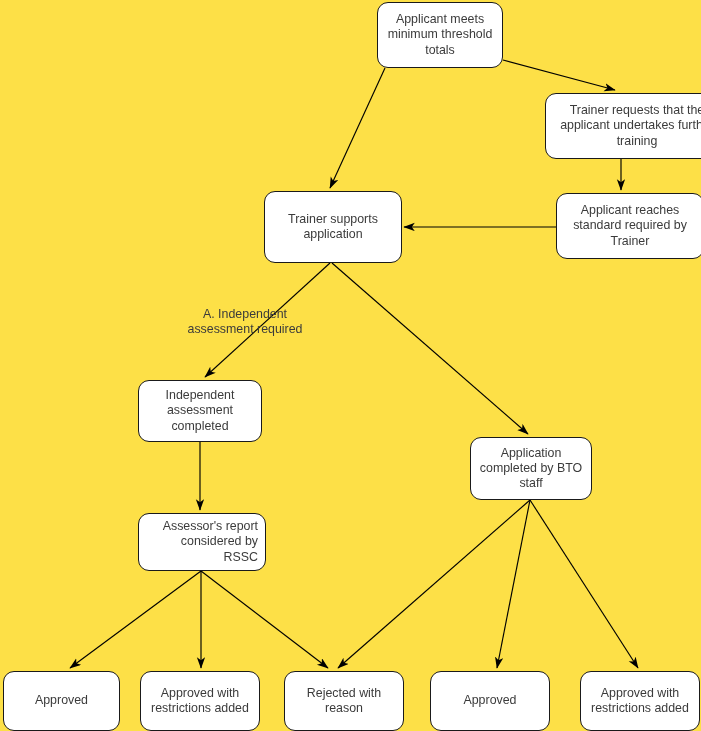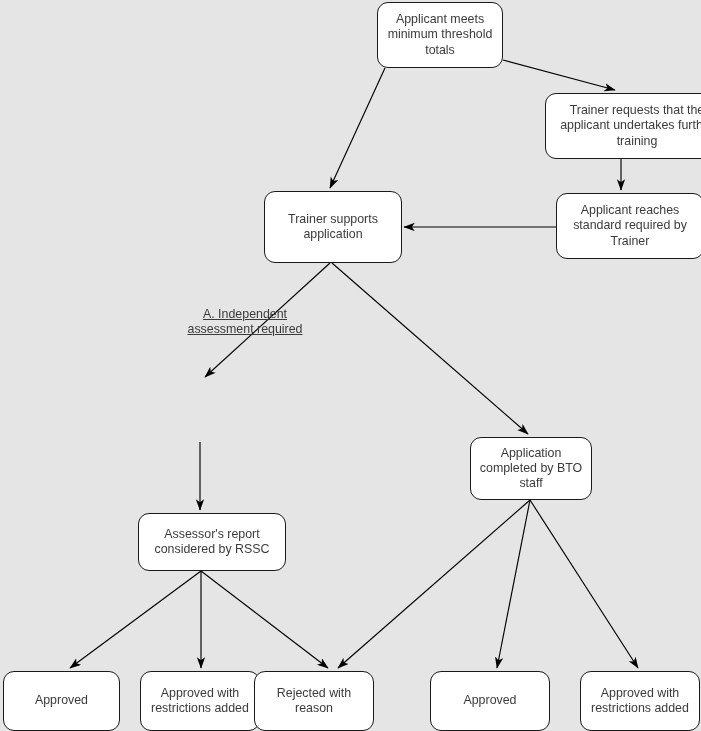--- a/index.html
+++ b/index.html
@@ -1,20 +1,20 @@
 <!DOCTYPE html>
 <html><head>
 <meta charset="utf-8">
 <style>
   html,body{margin:0;padding:0;background:#ffffff;}
   #stage{
     position:relative;
     width:701px;
     height:731px;
-    background:#e5e5e5;
+    background:#fde047;
     overflow:hidden;
     font-family:"Liberation Sans", sans-serif;
   }
   svg#edges{
     position:absolute;
     left:0; top:0;
     width:701px;
     height:731px;
     pointer-events:none;
   }
@@ -79,35 +79,38 @@
     </div>
     <div class="node" style="left: 545px; top: 93px; width: 184px; height: 66px;">
       <span>Trainer requests that the applicant undertakes further training</span>
     </div>
     <div class="node" style="left: 556px; top: 193px; width: 148px; height: 66px;">
       <span>Applicant reaches standard required by Trainer</span>
     </div>
     <div class="node" style="left: 264px; top: 191px; width: 138px; height: 72px;">
       <span>Trainer supports application</span>
     </div>
+    <div class="node" style="left: 138px; top: 380px; width: 124px; height: 62px;">
+      <span>Independent assessment completed</span>
+    </div>
     <div class="node" style="left: 470px; top: 437px; width: 122px; height: 63px;">
       <span>Application completed by BTO staff</span>
     </div>
-    <div class="node" style="left: 138px; top: 513px; width: 148px; height: 58px;">
+    <div class="node" style="left: 138px; top: 513px; width: 128px; height: 58px; text-align: right;">
       <span>Assessor's report considered by RSSC</span>
     </div>
     <div class="node" style="left: 3px; top: 671px; width: 117px; height: 60px;">
       <span>Approved</span>
     </div>
     <div class="node" style="left: 140px; top: 671px; width: 120px; height: 60px;">
       <span>Approved with restrictions added</span>
     </div>
-    <div class="node" style="left: 254px; top: 671px; width: 120px; height: 60px;">
+    <div class="node" style="left: 284px; top: 671px; width: 120px; height: 60px;">
       <span>Rejected with reason</span>
     </div>
     <div class="node" style="left: 430px; top: 671px; width: 120px; height: 60px;">
       <span>Approved</span>
     </div>
     <div class="node" style="left: 580px; top: 671px; width: 120px; height: 60px;">
       <span>Approved  with restrictions added</span>
     </div>
-    <div class="edge-label" style="left: 180px; top: 307px; width: 130px; text-decoration: underline;">A. Independent assessment required</div>
+    <div class="edge-label" style="left: 180px; top: 307px; width: 130px;">A. Independent assessment required</div>
   </div>
 
 </body></html>

